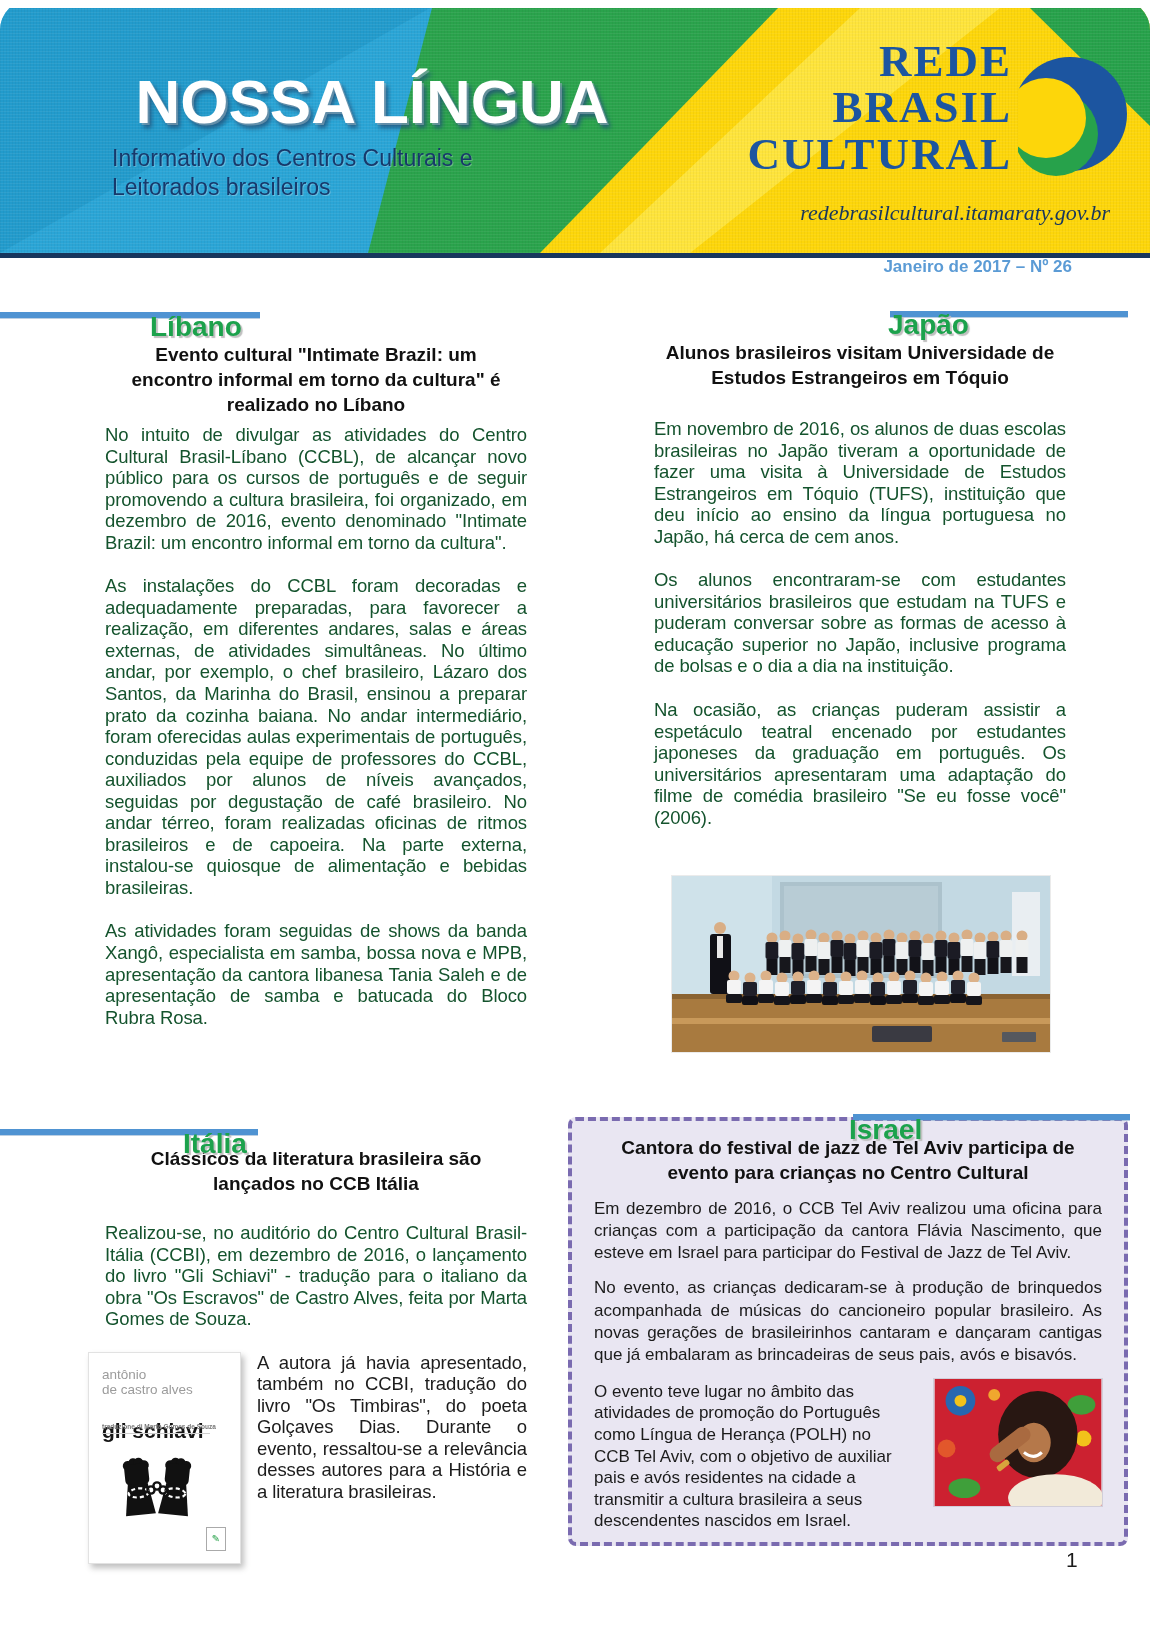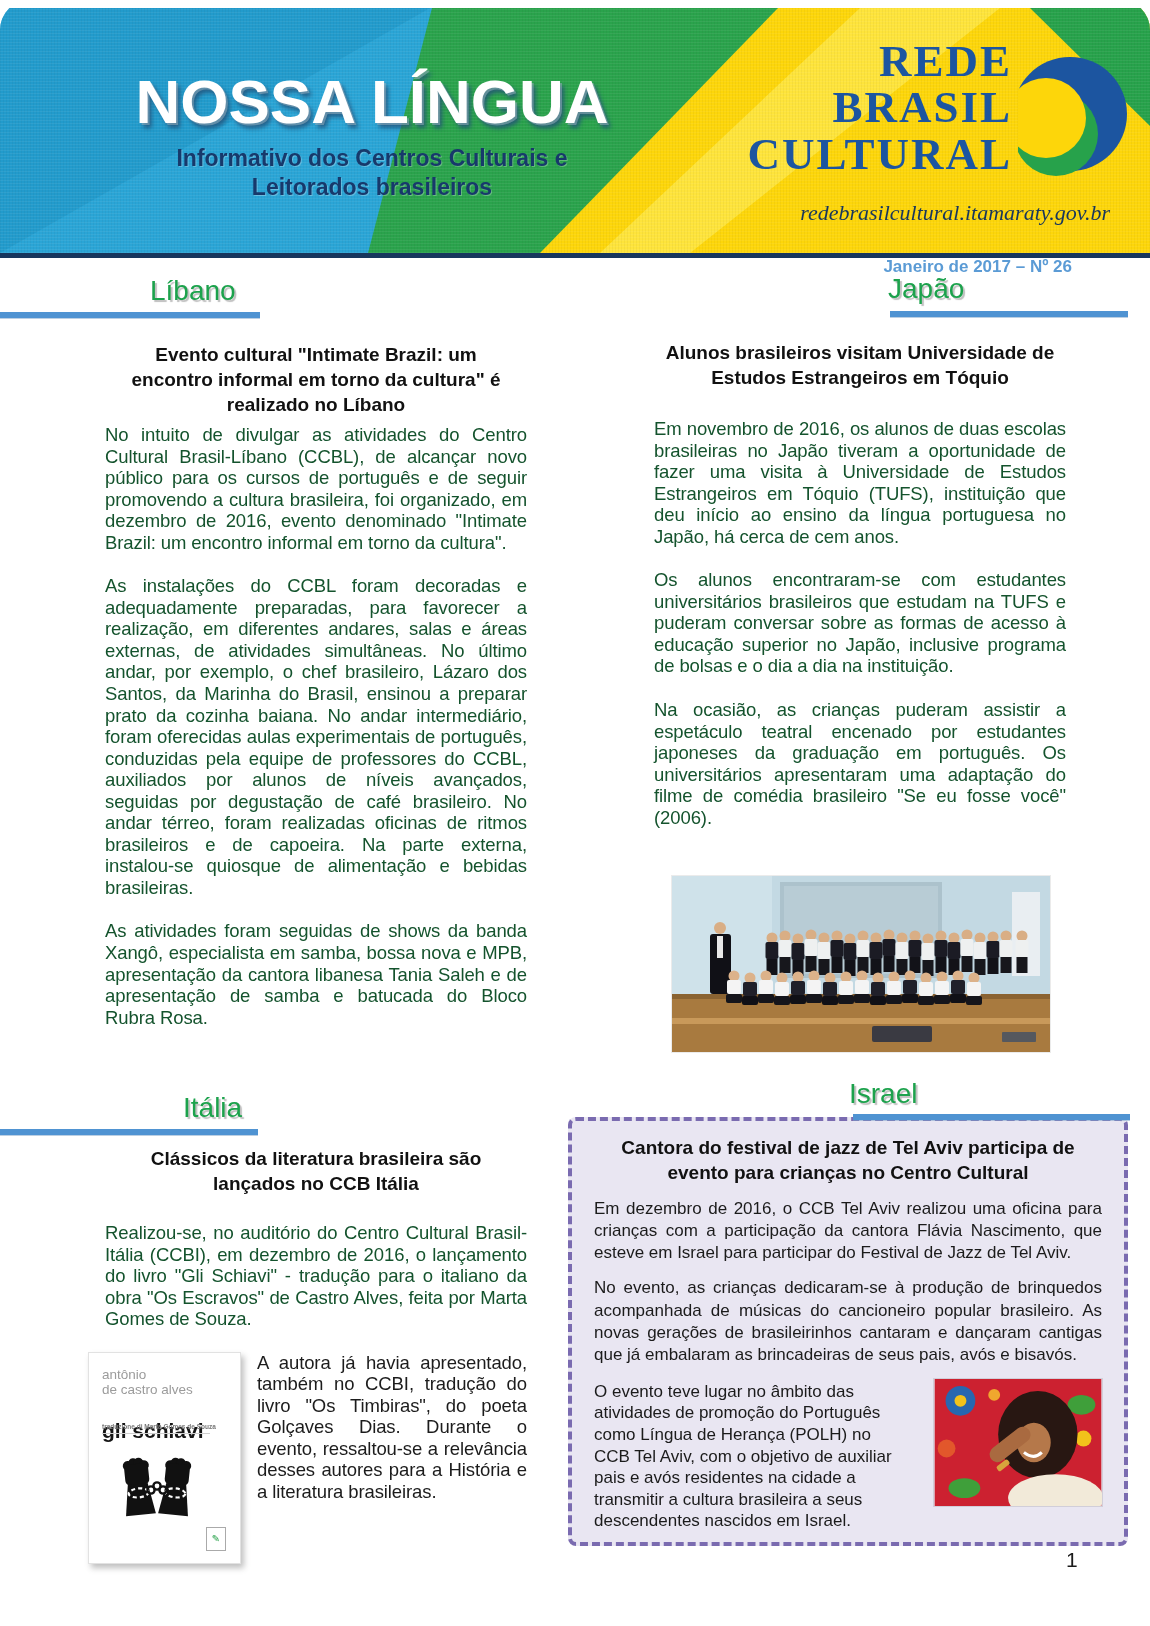--- a/index.html
+++ b/index.html
@@ -13,38 +13,38 @@
   .sh.yellow{background:#fdd60a;clip-path:polygon(700px 0,1150px 0,1150px 245px,428px 245px);}
   .sh.yellow-light{background:rgba(255,240,100,.55);clip-path:polygon(860px 0,1000px 0,690px 245px,600px 245px);}
   .sh.green-band{background:#2aa34c;clip-path:polygon(432px 0,778px 0,540px 245px,368px 245px);}
   .sh.green-corner{background:#27a24b;clip-path:polygon(1030px 0,1150px 0,1150px 118px);}
   .banner::after{content:"";position:absolute;inset:0;
      background:repeating-linear-gradient(0deg,rgba(255,255,255,.06) 0 1px,transparent 1px 3px),
                 repeating-linear-gradient(90deg,rgba(0,0,0,.035) 0 1px,transparent 1px 3px);}
   .nl-title{position:absolute;left:112px;top:58px;width:520px;text-align:center;
      font-size:62px;font-weight:bold;letter-spacing:0px;color:#ffffff;white-space:nowrap;
      text-shadow:2px 2px 0 rgba(150,175,190,.55),4px 5px 4px rgba(35,80,120,.8);z-index:3;}
-  .nl-sub{position:absolute;left:112px;top:136px;width:520px;text-align:center;z-index:3;
-     font-size:23px;font-weight:bold;color:#17396b;line-height:1.28;white-space:pre-line;
+  .nl-sub{position:absolute;left:112px;top:136px;width:520px;text-align:left;z-index:3;
+     font-size:23px;font-weight:normal;color:#17396b;line-height:1.28;white-space:pre-line;
      text-shadow:1px 1px 0 rgba(255,255,255,.25);}
   .rbc{position:absolute;left:726px;top:30px;width:286px;text-align:right;z-index:3;
      font-family:"Liberation Serif","DejaVu Serif",serif;font-weight:bold;color:#1c55a0;
      font-size:45px;line-height:1.03;letter-spacing:2px;white-space:pre-line;}
   .rbc-url{position:absolute;left:660px;top:192px;width:450px;text-align:right;z-index:3;
      font-family:"Liberation Serif","DejaVu Serif",serif;font-style:italic;font-weight:normal;
      font-size:22px;color:#17365d;}
   .swoosh{position:absolute;left:1018px;top:34px;z-index:2;}
 
   .navy-rule{position:absolute;left:0;top:253px;width:1150px;height:5px;background:#17365d;}
 
   .issue-date{position:absolute;right:78px;top:257px;font-size:17px;font-weight:bold;color:#5b9bd5;}
 
   
-  .sec-head{position:absolute;font-size:28px;font-weight:normal;color:#1ca24c;
-     text-shadow:2px 2px 1px #bfbfbf;z-index:2;}
+  .sec-head{position:absolute;font-size:28px;font-weight:bold;color:#1ca24c;
+     text-shadow:2px 2px 1px #bfbfbf;z-index:2;margin-top:36px;}
   .sec-line{position:absolute;height:6px;background:#4f93d2;box-shadow:0 1px 0 rgba(120,160,200,.5);z-index:1;}
 
   
   .art-title{position:absolute;font-size:19px;font-weight:bold;text-align:center;
      line-height:1.32;white-space:pre-line;color:#111;}
   .flow p{margin:0 0 22px 0;font-size:18.5px;line-height:1.165;text-align:justify;
      letter-spacing:-0.1px;color:#14532d;}
   .flow{position:absolute;}
 
   .book-row{display:flex;gap:16px;margin-top:8px;}

